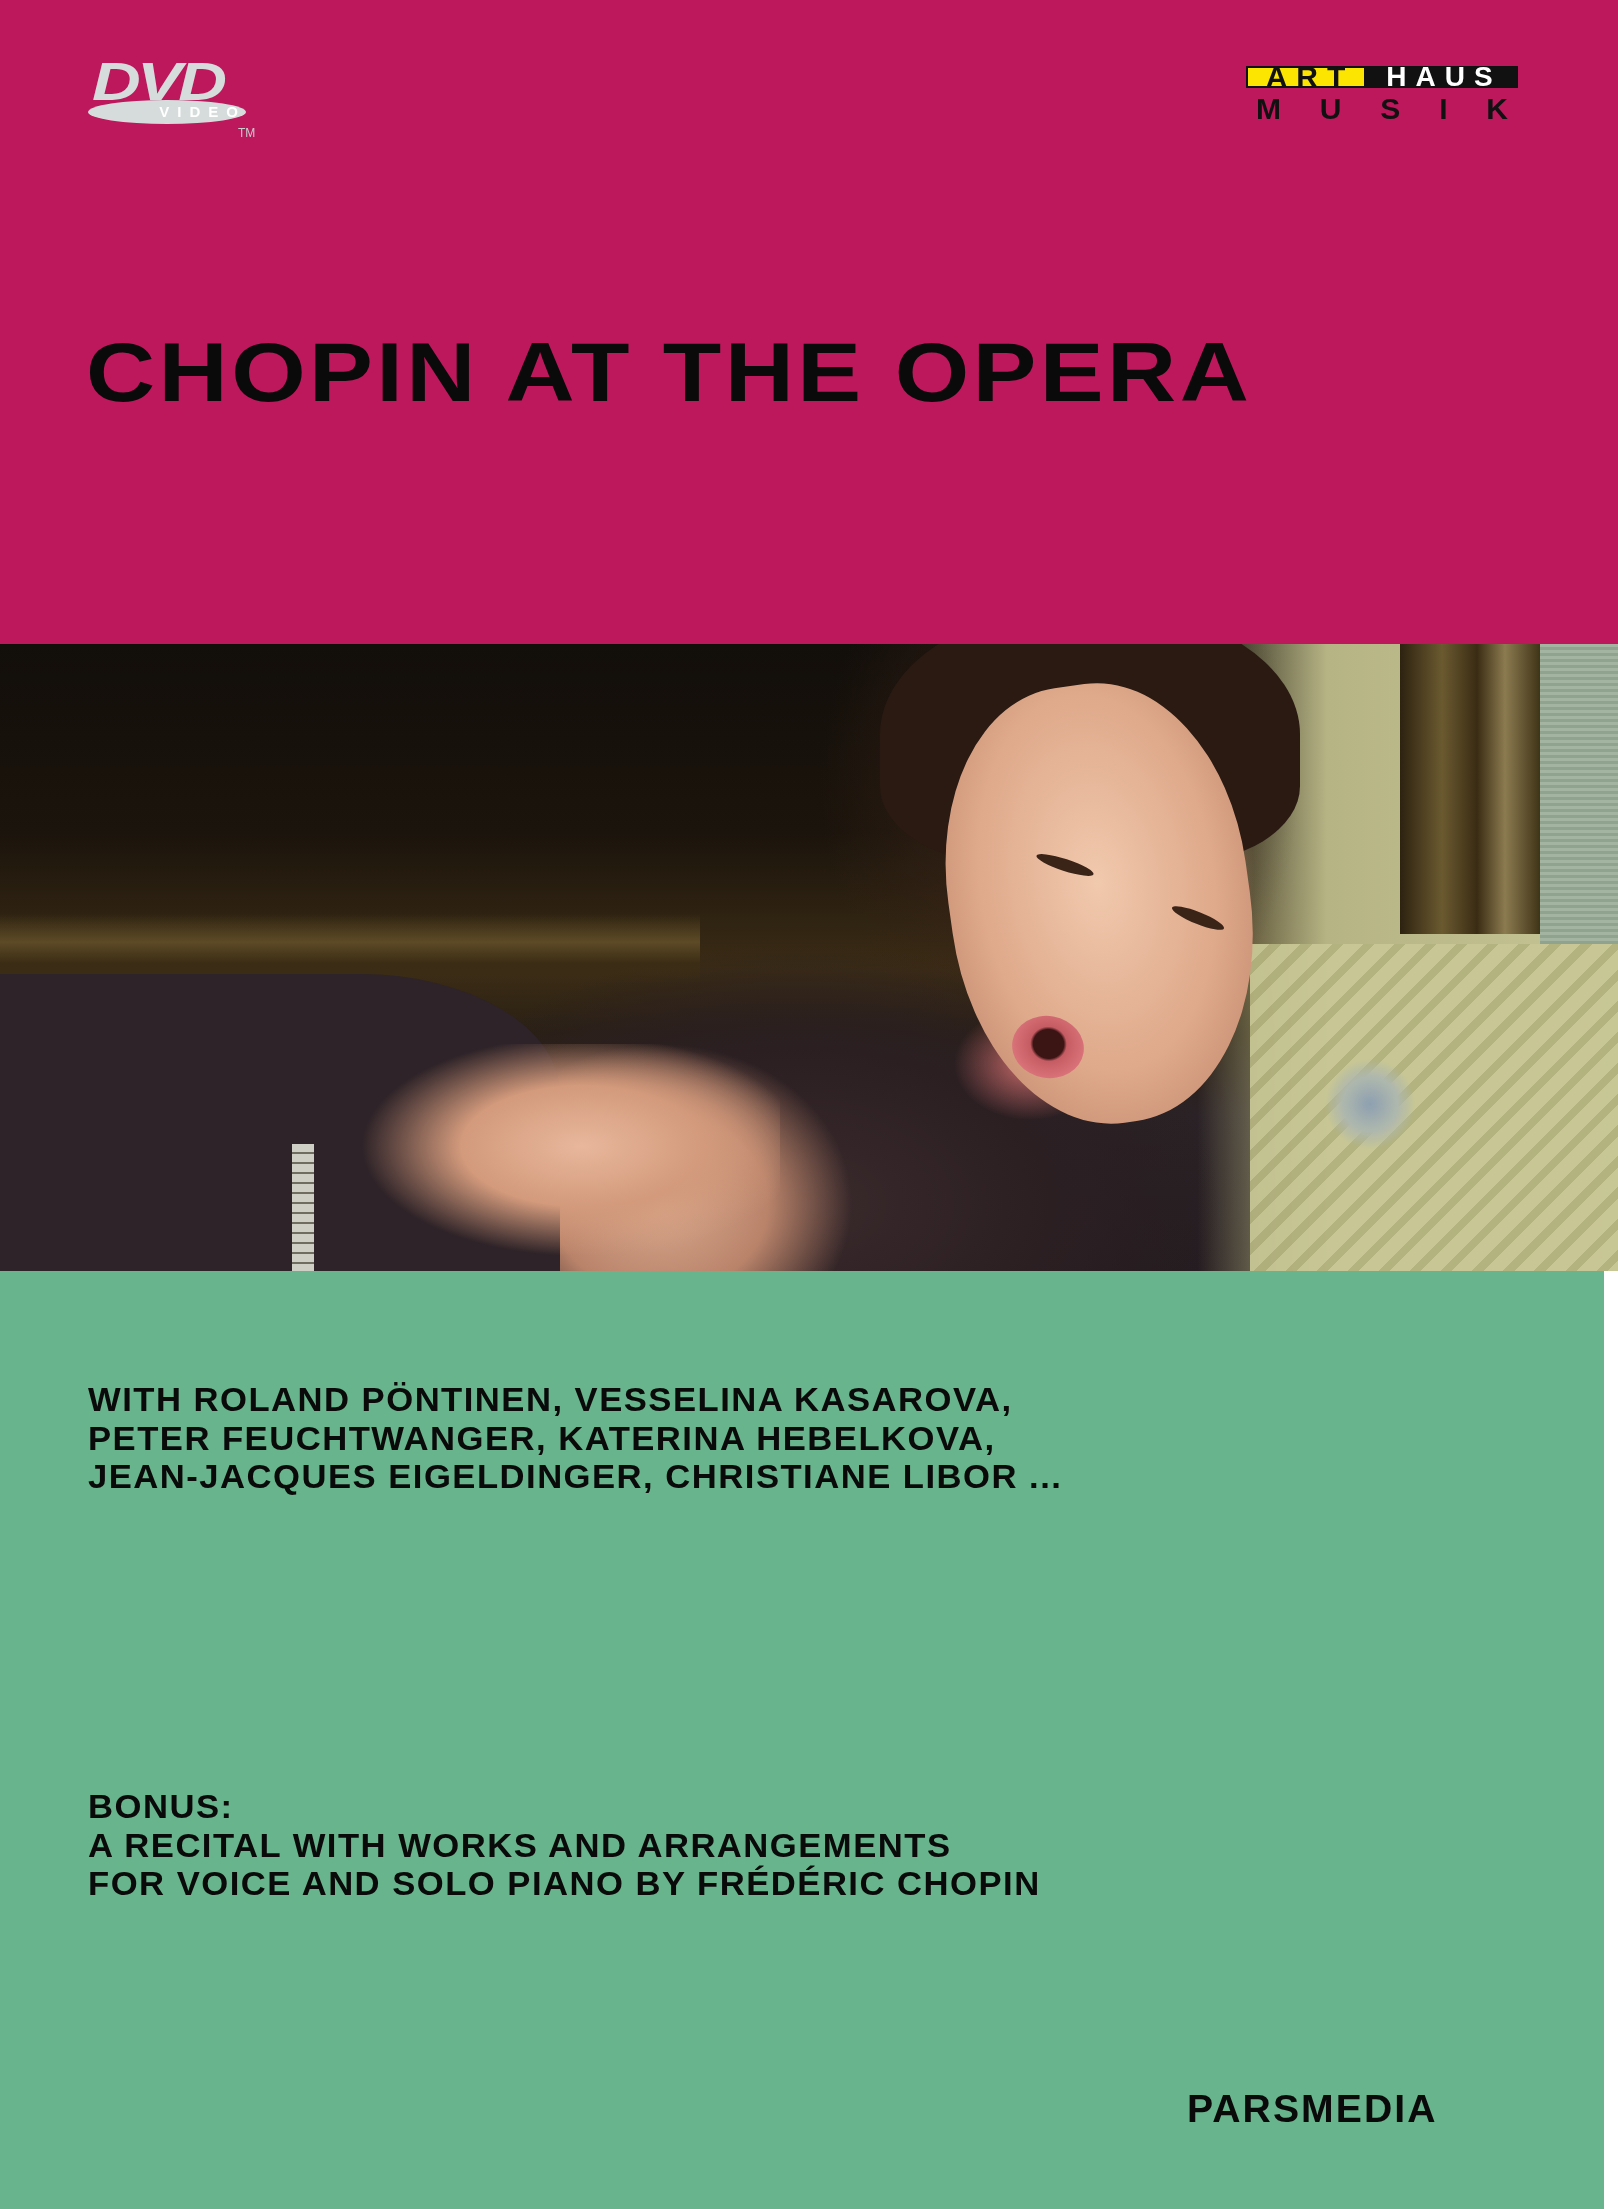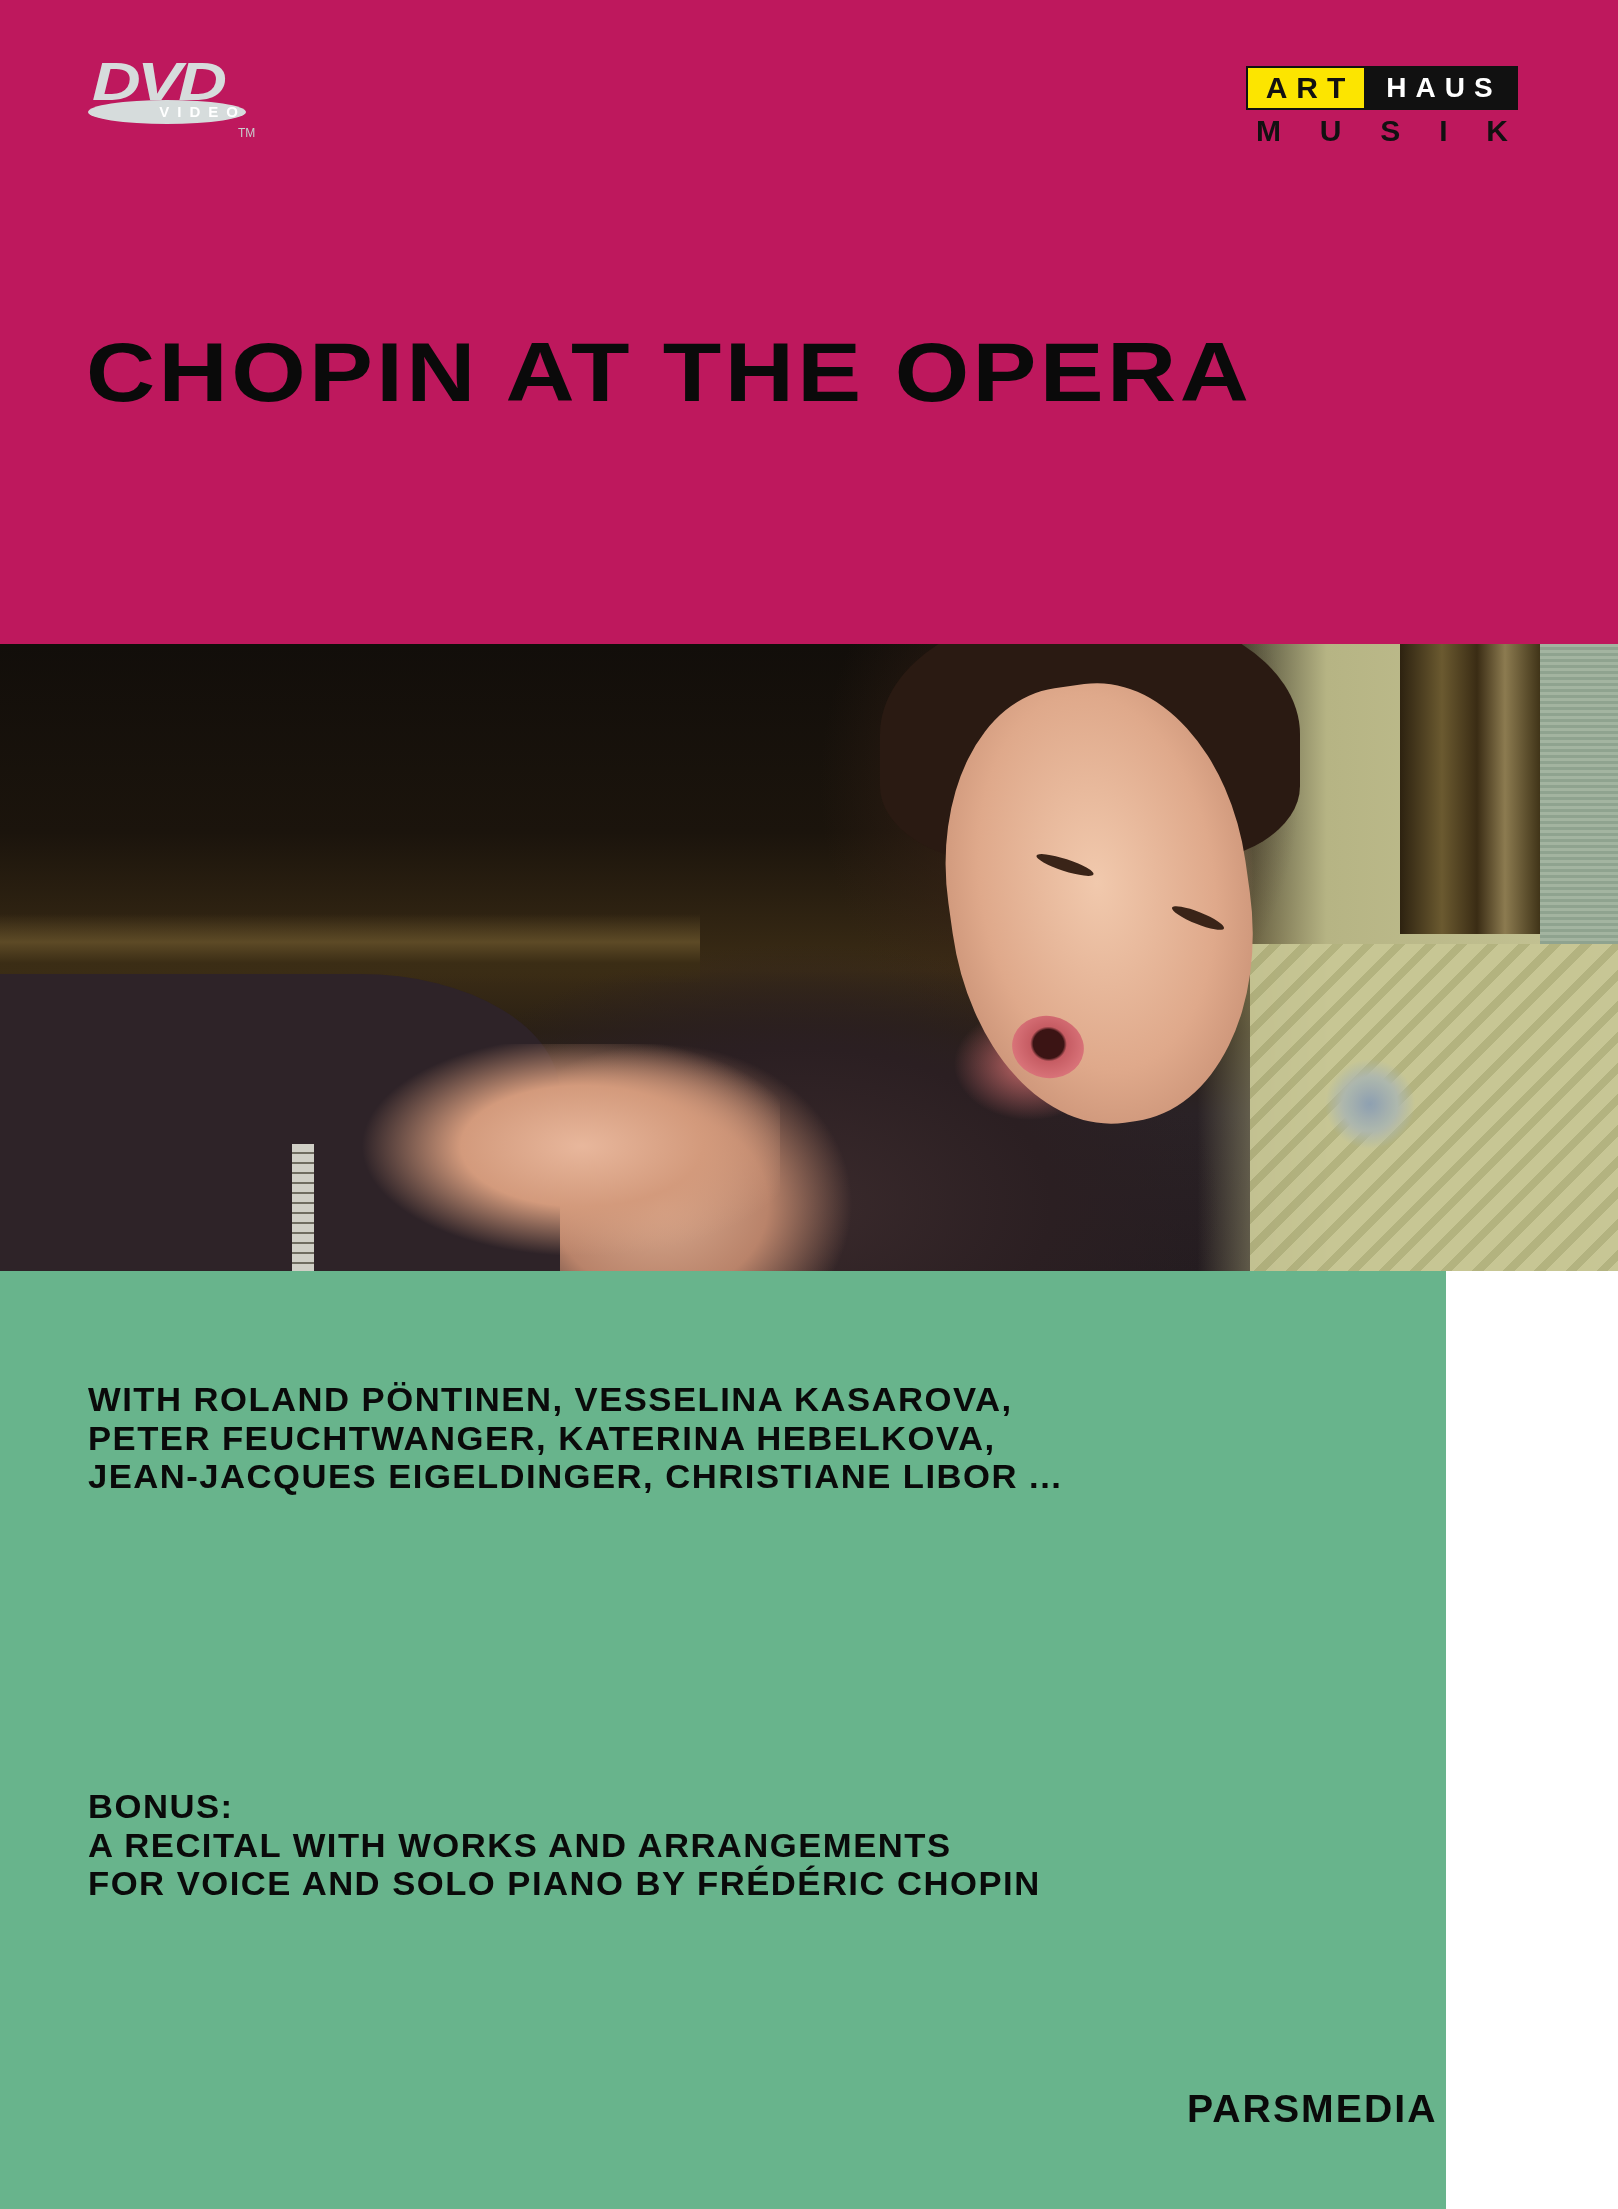--- a/index.html
+++ b/index.html
@@ -22,21 +22,21 @@
     background:#d6dcdc;
   }
   .dvd-logo .video-text {
     position:absolute; left:0; top:47px; width:158px; text-align:right; font-size:15px;
     color:#ffffff; letter-spacing:8px; font-weight:bold;
   }
   .dvd-logo .tm { position:absolute; left:150px; top:70px; font-size:12px; color:#c9cfcf; }
 
   
   .arthaus { position:absolute; left:1246px; top:66px; width:272px; }
-  .arthaus .row1 { display:flex; height:44px; border:2px solid #111; box-sizing:border-box; }
+  .arthaus .row1 { display:flex; height:22px; border:2px solid #111; box-sizing:border-box; }
   .arthaus .art { background:#fce500; color:#111; width:116px; display:flex; align-items:center; justify-content:center;
     font-size:30px; font-weight:bold; letter-spacing:9px; padding-left:8px; box-sizing:border-box; }
   .arthaus .haus { background:#111; color:#fff; flex:1; display:flex; align-items:center; justify-content:center;
     font-size:28px; font-weight:bold; letter-spacing:9px; padding-left:8px; box-sizing:border-box; }
   .arthaus .row2 { display:flex; justify-content:space-between; padding:6px 10px 0 10px; font-size:30px;
     font-weight:bold; color:#111; line-height:30px; }
 
   
   .title {
     position:absolute; left:86px; top:322px; margin:0;
@@ -101,21 +101,21 @@
   .photo .mouth { position:absolute; left:1012px; top:372px; width:72px; height:62px; border-radius:50%;
     background:radial-gradient(ellipse at 50% 45%, #3b1414 0 30%, #c65c63 36%, #d87278 70%); transform:rotate(10deg); }
   .photo .hand {
     position:absolute; left:340px; top:400px; width:440px; height:227px;
     background:radial-gradient(ellipse 220px 110px at 55% 45%, #e8b79c 0%, #d39a7c 55%, rgba(200,140,110,0) 100%);
   }
   .photo .bracelet { position:absolute; left:292px; top:500px; width:22px; height:127px;
     background:repeating-linear-gradient(180deg, #d0cfc6 0 8px, #6f6c60 8px 10px); }
 
   
-  .green { position:absolute; left:0; top:1271px; width:1446px; height:938px; background:#68b48c; }
+  .green { position:absolute; left:0; top:1271px; width:1604px; height:938px; background:#68b48c; }
   .block { position:absolute; left:88px; }
   .block div {
     font-size:33px; font-weight:bold; line-height:38.5px; letter-spacing:1.4px; white-space:nowrap;
     transform:scaleX(1.05); transform-origin:left top; color:#0a0a0a;
   }
   .cast { top:110px; }
   .quote { top:290px; }
   .bonus { top:517px; }
   .publisher {
     position:absolute; left:1187px; top:817px; font-size:38px; font-weight:bold; letter-spacing:2px;

